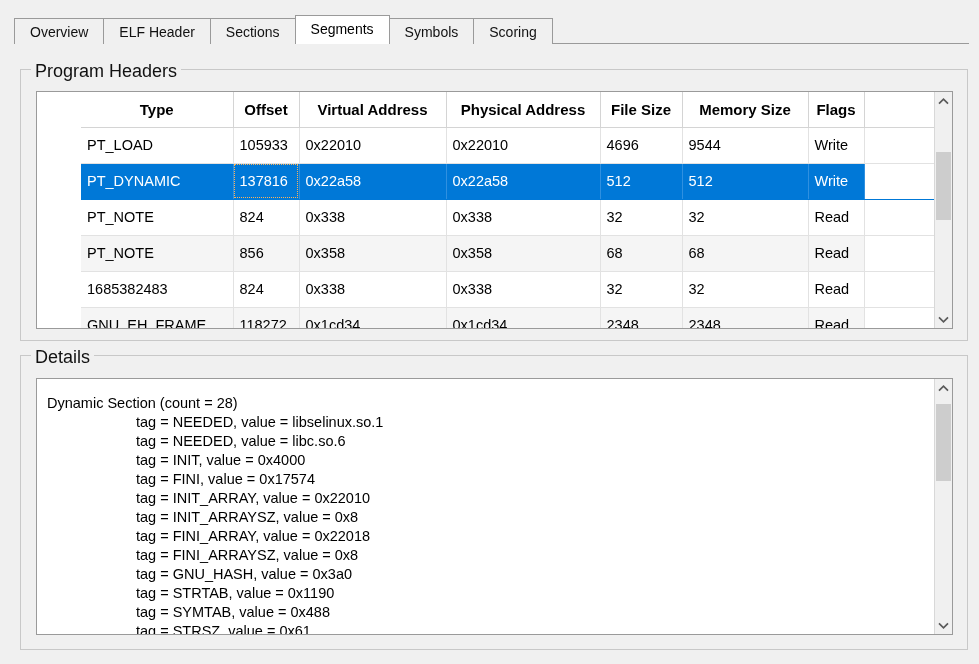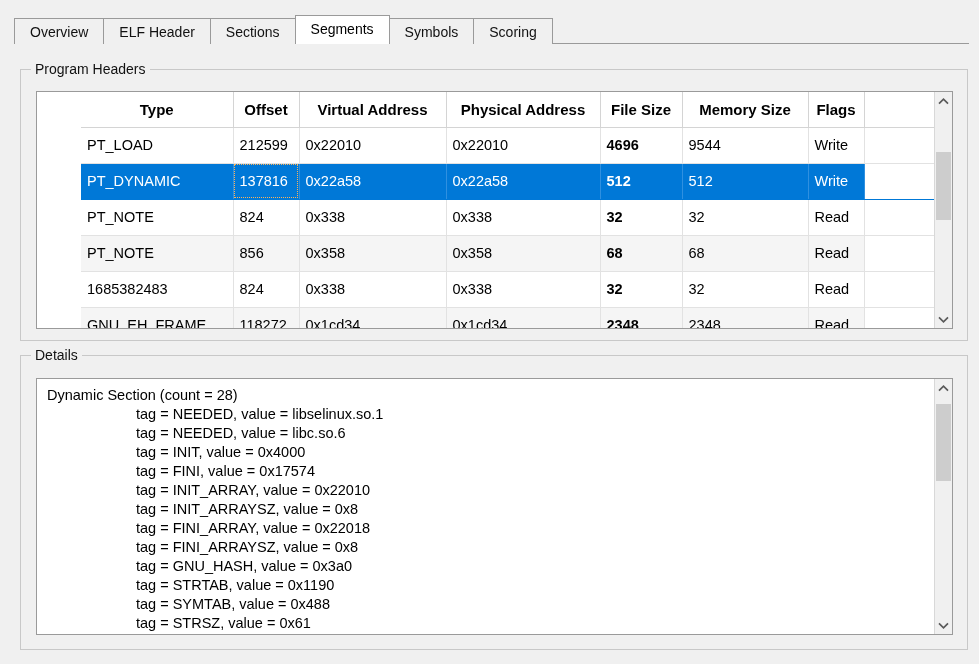--- a/index.html
+++ b/index.html
@@ -69,21 +69,21 @@
     border: 1px solid #c8c8c8;
     box-sizing: border-box;
     background: transparent;
   }
   .groupbox-title {
     position: absolute;
     top: -9px;
     left: 10px;
     background: #f0f0f0;
     padding: 0 4px;
-    font-size: 14px;
+    font-size: 18px;
     color: #111;
     white-space: nowrap;
   }
 
   #program-headers-group {
     left: 20px; top: 69px;
     width: 948px; height: 272px;
   }
   #details-group {
     left: 20px; top: 355px;
@@ -152,21 +152,21 @@
   td.focus-cell {
     outline: 1px dotted #ffb357;
     outline-offset: -2px;
   }
 
   
   .c-type   { width: 152px; }
   .c-off    { width: 66px;  }
   .c-vaddr  { width: 147px; }
   .c-paddr  { width: 154px; }
-  .c-fsize  { width: 82px; font-weight: bold;  }
+  .c-fsize  { width: 82px;  }
   .c-msize  { width: 126px; }
   .c-flags  { width: 56px;  }
   .c-fill   { width: 115px; }
 
   
   .vscroll {
     position: absolute;
     top: 0;
     right: 0;
     width: 18px;
@@ -200,21 +200,21 @@
     position: absolute;
     left: 15px; top: 22px;
     width: 917px; height: 257px;
     border: 1px solid #9a9a9a;
     box-sizing: border-box;
     background: #ffffff;
     overflow: hidden;
   }
   .details-text {
     position: absolute;
-    left: 0; top: 0;
+    left: 0; top: 8px;
     width: 896px;
     padding: 7px 0 0 10px;
     box-sizing: border-box;
     font-family: "Liberation Sans", sans-serif;
     font-size: 14.5px;
     line-height: 19px;
     color: #000;
     white-space: pre;
   }
   .details-text .line { height: 19px; }
@@ -248,21 +248,21 @@
           <th class="c-paddr">Physical Address</th>
           <th class="c-fsize">File Size</th>
           <th class="c-msize">Memory Size</th>
           <th class="c-flags">Flags</th>
           <th class="c-fill filler"></th>
         </tr>
       </thead>
       <tbody id="phdr-body">
           <tr class="row-even">
             <td class="c-type">PT_LOAD</td>
-            <td class="c-off">212599</td>
+            <td class="c-off">105933</td>
             <td class="c-vaddr">0x22010</td>
             <td class="c-paddr">0x22010</td>
             <td class="c-fsize">4696</td>
             <td class="c-msize">9544</td>
             <td class="c-flags">Write</td>
             <td class="c-fill filler"></td>
           </tr>
           <tr class="selected row-odd">
             <td class="c-type">PT_DYNAMIC</td>
             <td class="c-off focus-cell">137816</td>

